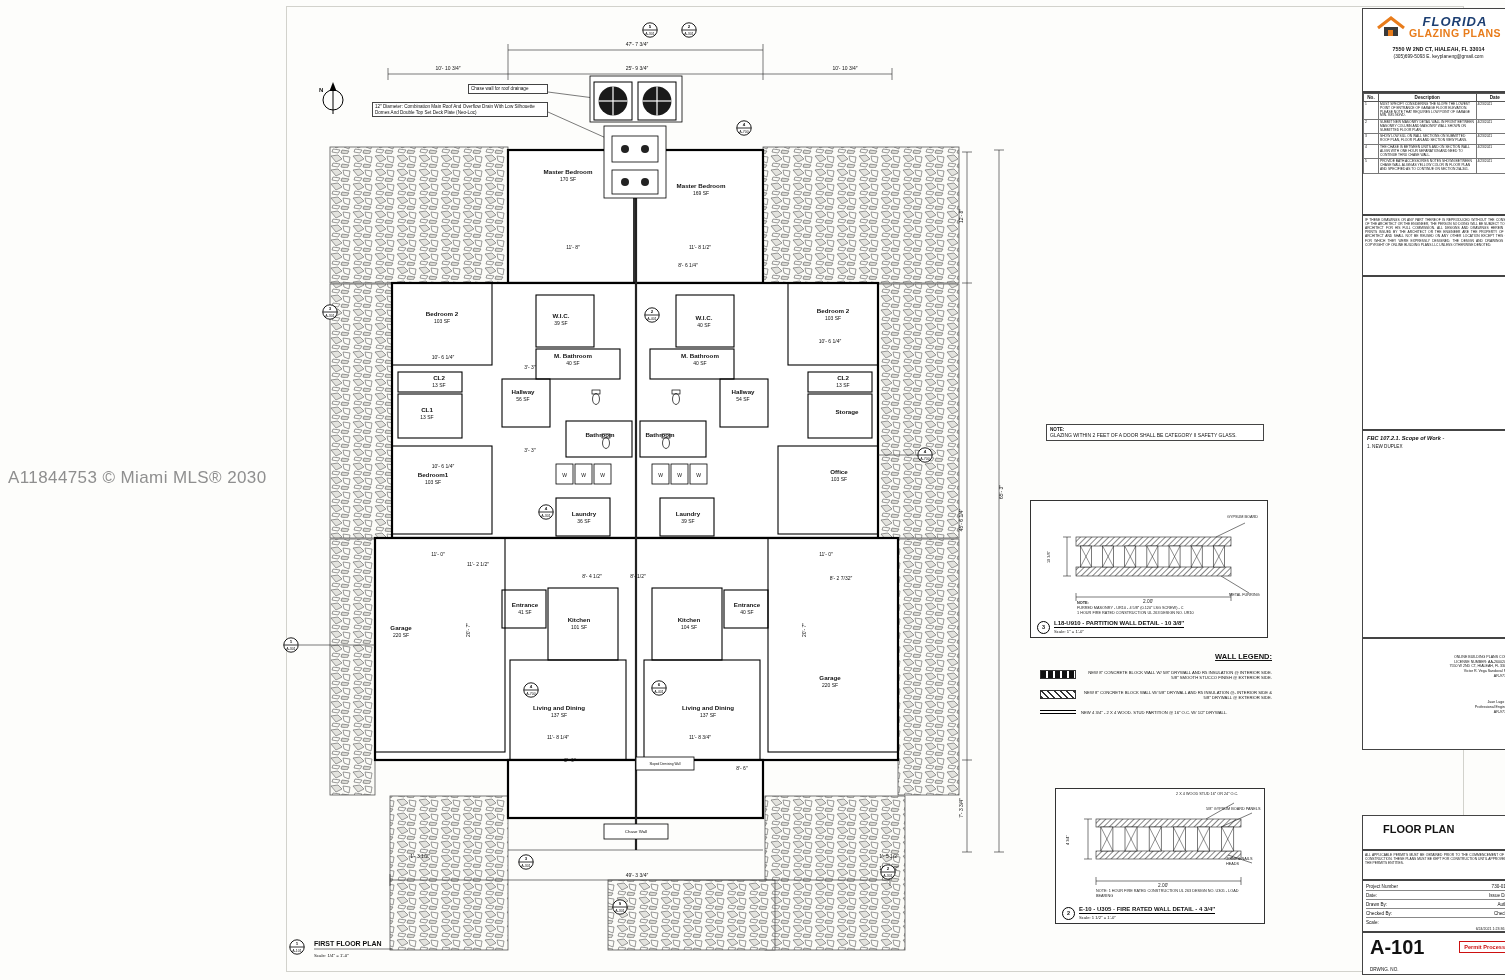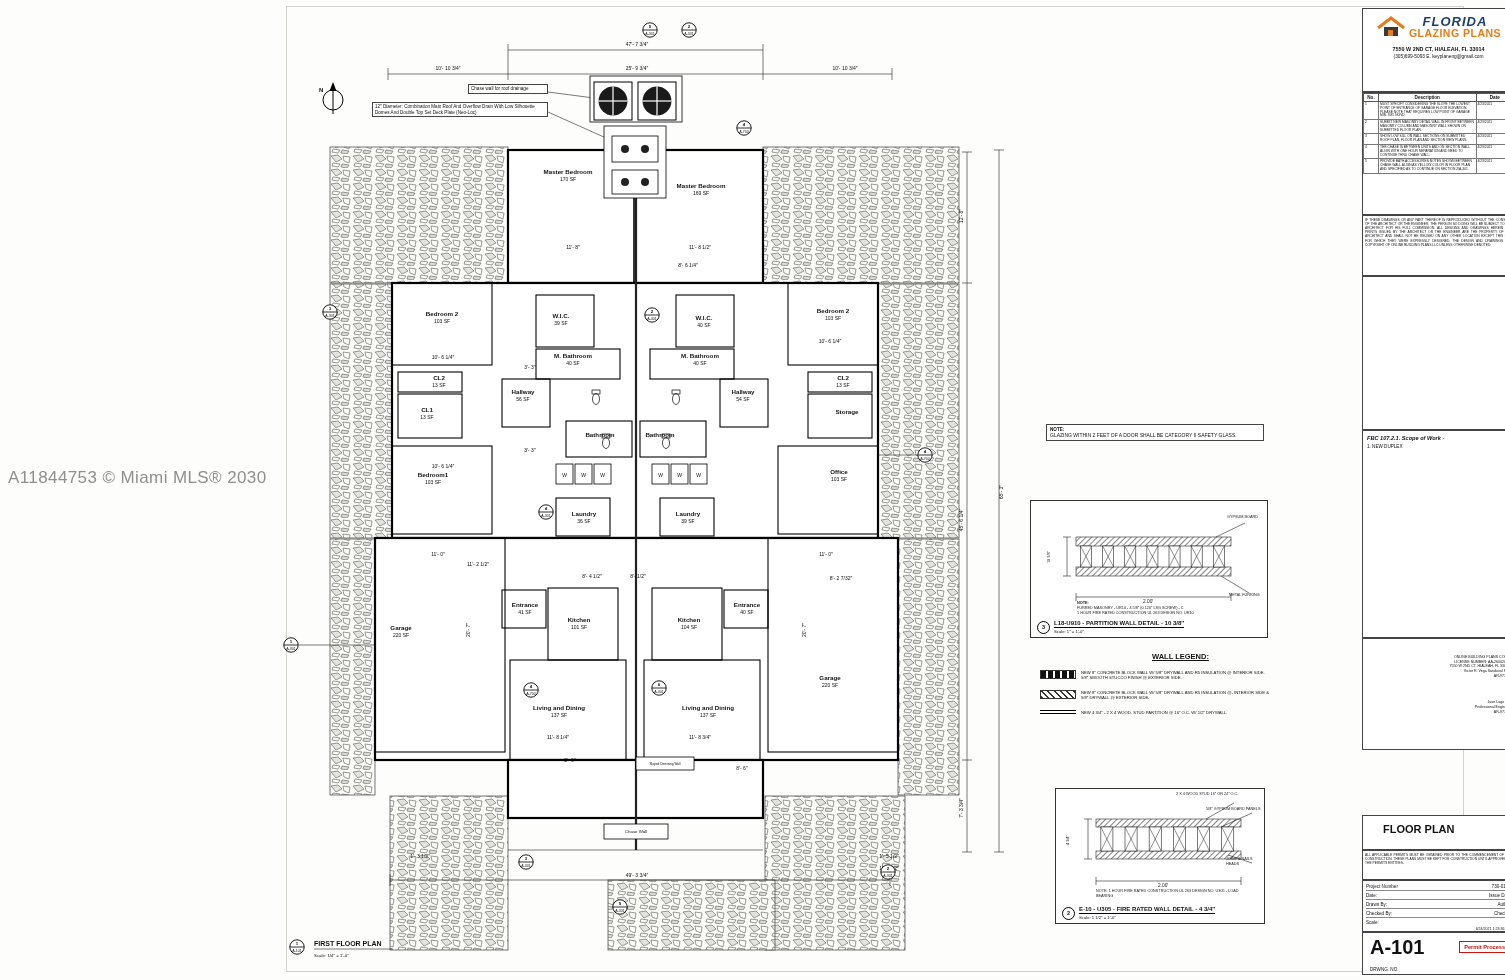--- a/index.html
+++ b/index.html
@@ -18,21 +18,21 @@
   .detail-box{position:absolute;border:.9px solid #333;background:#fff;z-index:5;}
   #detail1{left:1030px;top:500px;width:238px;height:138px;}
   #detail2{left:1055px;top:788px;width:210px;height:136px;}
   .detail-box svg{position:absolute;left:0;top:0;}
   .dl{position:absolute;font-size:3.8px;line-height:1.2;color:#222;}
   .rot{transform:rotate(-90deg);transform-origin:left top;}
   .detail-caption{position:absolute;left:6px;bottom:3px;display:flex;align-items:center;gap:4px;}
   .cap-circle{display:inline-flex;width:13px;height:13px;border:1px solid #000;border-radius:50%;font-size:5.5px;font-weight:bold;align-items:center;justify-content:center;flex:0 0 auto;}
   .cap-text .ct{font-size:6px;font-weight:bold;border-bottom:.8px solid #000;padding-bottom:1px;}
   .cap-text .cs{font-size:4.2px;margin-top:1px;}
-  #wall-legend{position:absolute;left:1040px;top:652px;width:232px;z-index:5;}
+  #wall-legend{position:absolute;left:1040px;top:652px;width:232px;z-index:5;text-align:right;}
   #wall-legend .legend-title{font-size:7.5px;font-weight:bold;text-decoration:underline;margin-left:112px;}
   .legend-item{display:flex;gap:5px;margin-top:9px;align-items:flex-start;}
   .sw{width:36px;flex:0 0 36px;border:.5px solid #333;}
   .sw1{height:9px;background:repeating-linear-gradient(90deg,#111 0 5px,#fff 5px 7px);}
   .sw2{height:9px;background:repeating-linear-gradient(45deg,#333 0 1.5px,#fff 1.5px 4.5px);}
   .sw3{height:4px;border:none;border-top:1.3px solid #000;border-bottom:1.3px solid #000;}
   .legend-item span.lt{font-size:4.2px;line-height:1.3;}
   
   #tb{position:absolute;left:1362px;top:8px;width:146px;height:967px;z-index:20;}
   .tb-box{position:absolute;left:0;width:153px;border:1px solid #444;background:#fff;}

